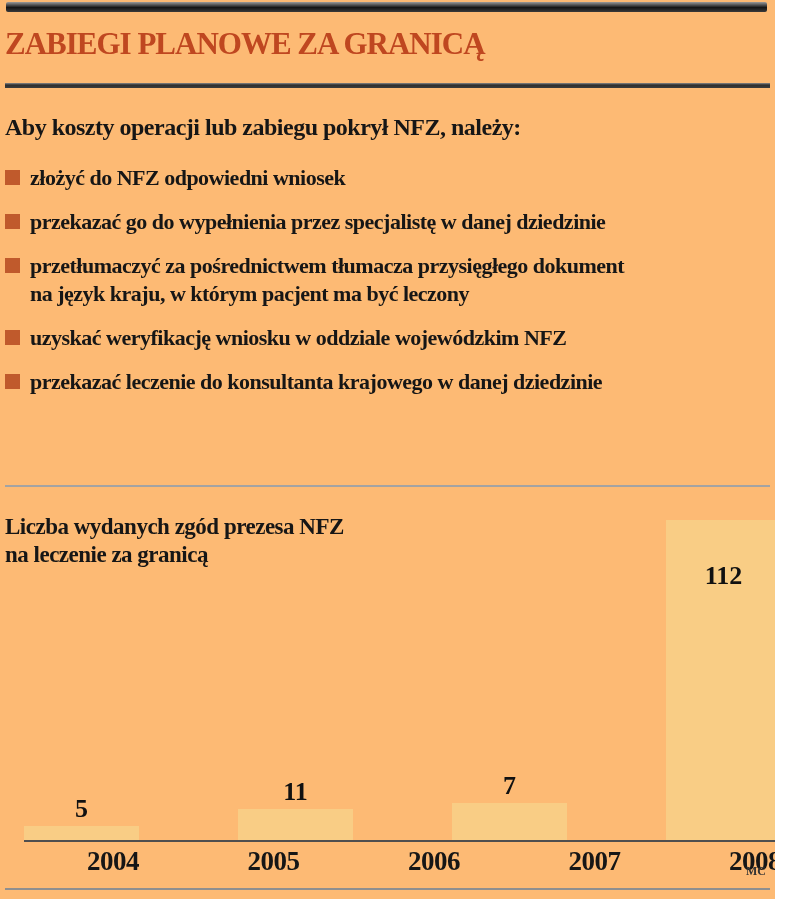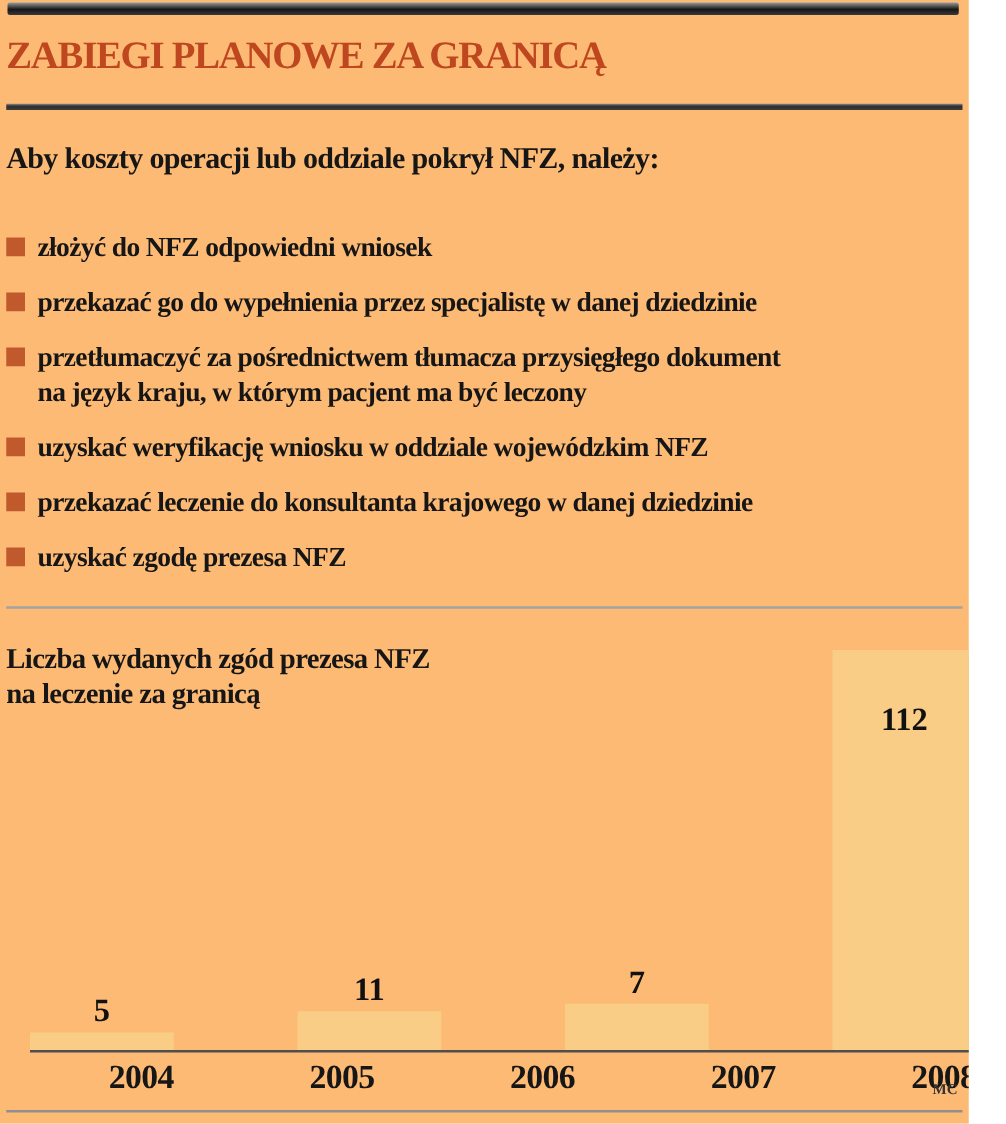--- a/index.html
+++ b/index.html
@@ -32,21 +32,21 @@
     background: linear-gradient(#8a8a8a, #2e2e2e 40%, #3c3c3c);
   }
 
   .intro {
     position: absolute; top: 114px; left: 5px; right: 5px;
     font-size: 24px; font-weight: bold; letter-spacing: -0.5px;
     color: #161616;
   }
 
   .checklist {
-    position: absolute; top: 164px; left: 5px; right: 5px; margin-top: 20px;
+    position: absolute; top: 164px; left: 5px; right: 5px;
   }
   .check-item {
     display: flex; align-items: flex-start;
     margin-bottom: 16px;
   }
   .bullet-square {
     flex: 0 0 15px; width: 15px; height: 15px; margin-top: 6px;
     background: #c05a2c;
   }
   .check-text {
@@ -109,21 +109,21 @@
 <body>
 
 <div class="page">
 
   <div class="top-band"></div>
 
   <div class="main-title">ZABIEGI PLANOWE ZA GRANICĄ</div>
 
   <div class="rule-dark"></div>
 
-  <div class="intro">Aby koszty operacji lub oddziale pokrył NFZ, należy:</div>
+  <div class="intro">Aby koszty operacji lub zabiegu pokrył NFZ, należy:</div>
 
   <div class="checklist">
     <div class="check-item">
       <span class="bullet-square"></span>
       <span class="check-text">złożyć do NFZ odpowiedni wniosek</span>
     </div>
     <div class="check-item">
       <span class="bullet-square"></span>
       <span class="check-text">przekazać go do wypełnienia przez specjalistę w danej dziedzinie</span>
     </div>
@@ -132,24 +132,20 @@
       <span class="check-text">przetłumaczyć za pośrednictwem tłumacza przysięgłego dokument
 na język kraju, w którym pacjent ma być leczony</span>
     </div>
     <div class="check-item">
       <span class="bullet-square"></span>
       <span class="check-text">uzyskać weryfikację wniosku w oddziale wojewódzkim NFZ</span>
     </div>
     <div class="check-item">
       <span class="bullet-square"></span>
       <span class="check-text">przekazać leczenie do konsultanta krajowego w danej dziedzinie</span>
-    </div>
-    <div class="check-item">
-      <span class="bullet-square"></span>
-      <span class="check-text">uzyskać zgodę prezesa NFZ</span>
     </div>
   </div>
 
   <div class="rule-thin"></div>
 
   <div class="chart">
     <div class="chart-title">
       <div>Liczba wydanych zgód prezesa NFZ</div>
       <div>na leczenie za granicą</div>
     </div>

